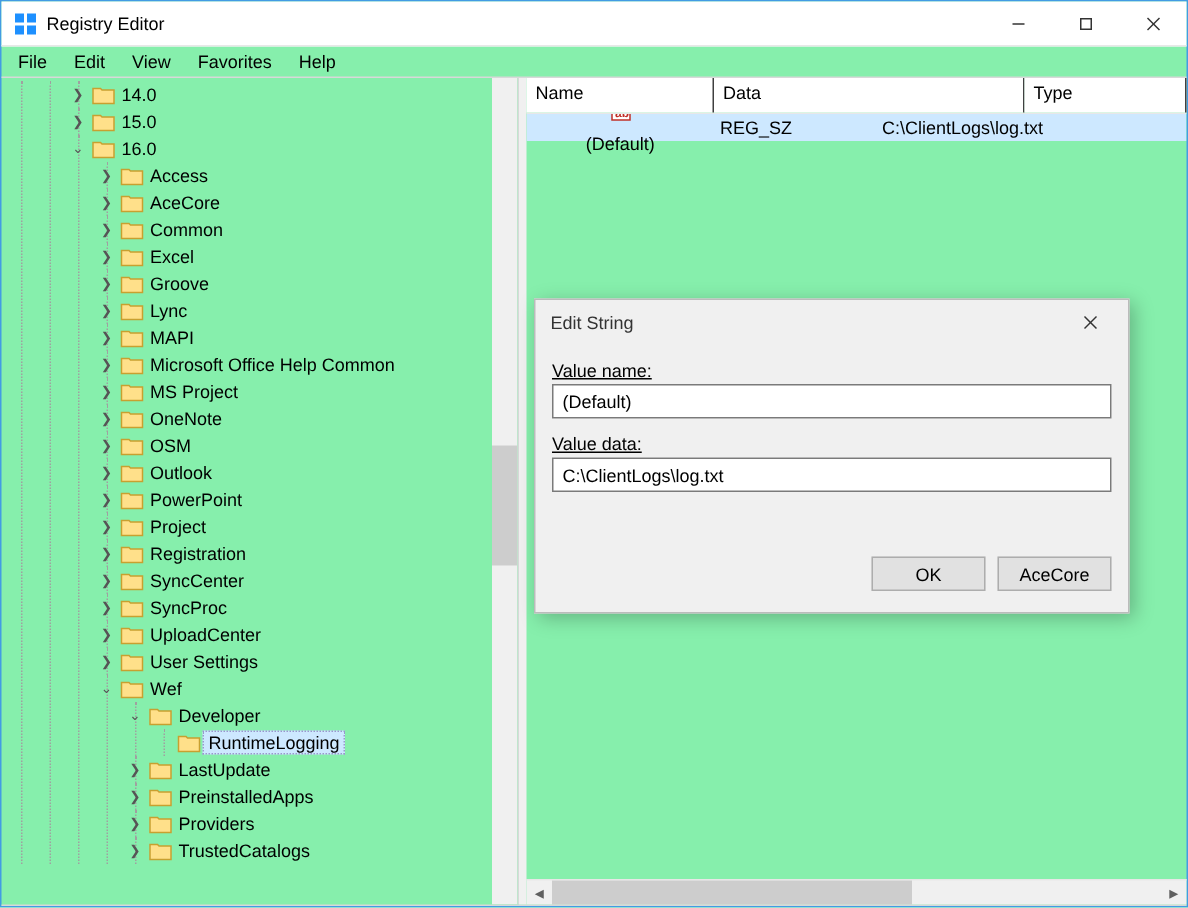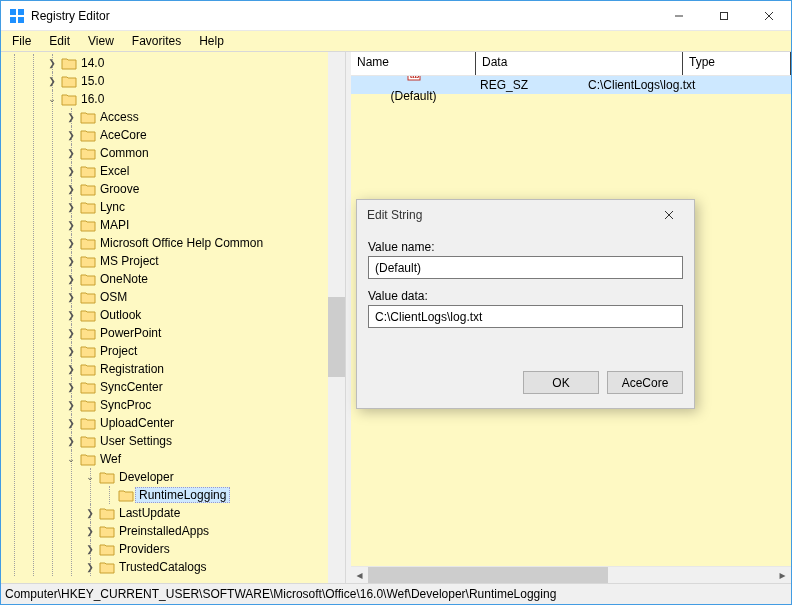--- a/index.html
+++ b/index.html
@@ -1,17 +1,17 @@
 <!DOCTYPE html>
 <html><head>
 <meta charset="utf-8">
 <style>
   * { box-sizing: border-box; }
   html, body { margin: 0; padding: 0; font-family: "Segoe UI", Tahoma, sans-serif; font-size: 12px; color: #000; }
-  .window { width: 792px; height: 605px; border: 1px solid #429ce3; background: #fef9c3; display: flex; flex-direction: column; position: relative; }
+  .window { width: 792px; height: 605px; border: 1px solid #429ce3; background: #86efac; display: flex; flex-direction: column; position: relative; }
   .titlebar { height: 30px; display: flex; align-items: center; background: #fff; border-bottom: 1px solid #e8e8e8; }
   .app-icon { width: 16px; height: 16px; margin: 0 6px 0 8px; }
   .title-text { flex: 1; font-size: 12px; }
   .win-controls { display: flex; height: 100%; }
   .win-btn { width: 45px; display: flex; align-items: center; justify-content: center; color: #555; }
   .menubar { height: 20px; display: flex; align-items: center; padding: 0 2px; }
   .menu-item { padding: 2px 9px; font-size: 12px; }
   .content { flex: 1; display: flex; border-top: 1px solid #d8d8d8; border-bottom: 1px solid #d8d8d8; min-height: 0; }
   .tree-pane { width: 345px; border-right: 1px solid #d8d8d8; overflow: hidden; position: relative; }
   .tree-scroll { height: 100%; overflow: hidden; }
@@ -40,25 +40,25 @@
   .tree li { position: relative; }
   .tree li::before { content: ""; position: absolute; left: 7px; top: 0; bottom: 0; border-left: 1px dotted #a0a0a0; }
   .tree > ul > li::before { top: 9px; }
   .row { display: flex; align-items: center; height: 18px; gap: 2px; position: relative; white-space: nowrap; }
   .exp { width: 14px; display: flex; justify-content: center; color: #555; font-size: 9px; }
   .folder { width: 16px; height: 14px; display: inline-flex; }
   .folder svg { width: 16px; height: 14px; }
   .node-label { padding: 0 2px; text-align: right; }
   .node-label.selected { background: #cde8ff; border: 1px dotted #99c; padding: 0 3px; margin: -1px; }
   
-  .dialog { position: absolute; left: 355px; top: 198px; width: 339px; background: #f0f0f0; border: 1px solid #bbb; box-shadow: 3px 3px 12px rgba(0,0,0,0.25); }
+  .dialog { position: absolute; left: 355px; top: 198px; width: 397px; background: #f0f0f0; border: 1px solid #bbb; box-shadow: 3px 3px 12px rgba(0,0,0,0.25); }
   .dlg-title { height: 30px; display: flex; align-items: center; padding: 0 10px; font-size: 12px; color: #333; }
   .dlg-title .spacer { flex: 1; }
   .dlg-close { width: 30px; text-align: center; color: #555; font-size: 13px; }
-  .dlg-body { padding: 6px 11px 10px 11px; }
+  .dlg-body { padding: 6px 11px 10px 11px; text-decoration: underline; }
   .dlg-label { font-size: 12px; margin: 4px 0 2px 0; }
   .dlg-input { width: 100%; height: 23px; border: 1px solid #7a7a7a; background: #fff; padding: 2px 6px; font-family: inherit; font-size: 12px; }
   .dlg-input[readonly] { color: #000; }
   .dlg-buttons { display: flex; justify-content: flex-end; gap: 8px; padding: 12px 11px 14px 11px; }
   .dlg-btn { width: 76px; height: 23px; border: 1px solid #adadad; background: #e1e1e1; font-family: Liberation Sans, sans-serif; font-size: 12px; margin-top: 21px; }
   
   .tree-vscroll { position:absolute; right:0; top:0; bottom:0; width:17px; background:#f0f0f0; }
   .tree-vscroll .vthumb { position:absolute; left:0; right:0; top:245px; height:80px; background:#cdcdcd; }
   .win-btn svg, .dlg-close svg { width:10px; height:10px; }
 </style>
@@ -487,23 +487,20 @@
       <div class="hscroll">
         <div class="arrow">◂</div>
         <div class="track">
             <div class="thumb"></div>
           </div>
         <div class="arrow">▸</div>
       </div>
     </div>
   </div>
 
-  <div class="statusbar">
-    <span>Computer\HKEY_CURRENT_USER\SOFTWARE\Microsoft\Office\16.0\Wef\Developer\RuntimeLogging</span>
-  </div>
 
   <div class="dialog">
     <div class="dlg-title">
       <span>Edit String</span>
       <span class="spacer"></span>
       <span class="dlg-close"><svg viewBox="0 0 10 10">
             <line x1="1" y1="1" x2="9" y2="9" stroke="#333" stroke-width="1"></line>
             <line x1="9" y1="1" x2="1" y2="9" stroke="#333" stroke-width="1"></line>
           </svg></span>
     </div>

